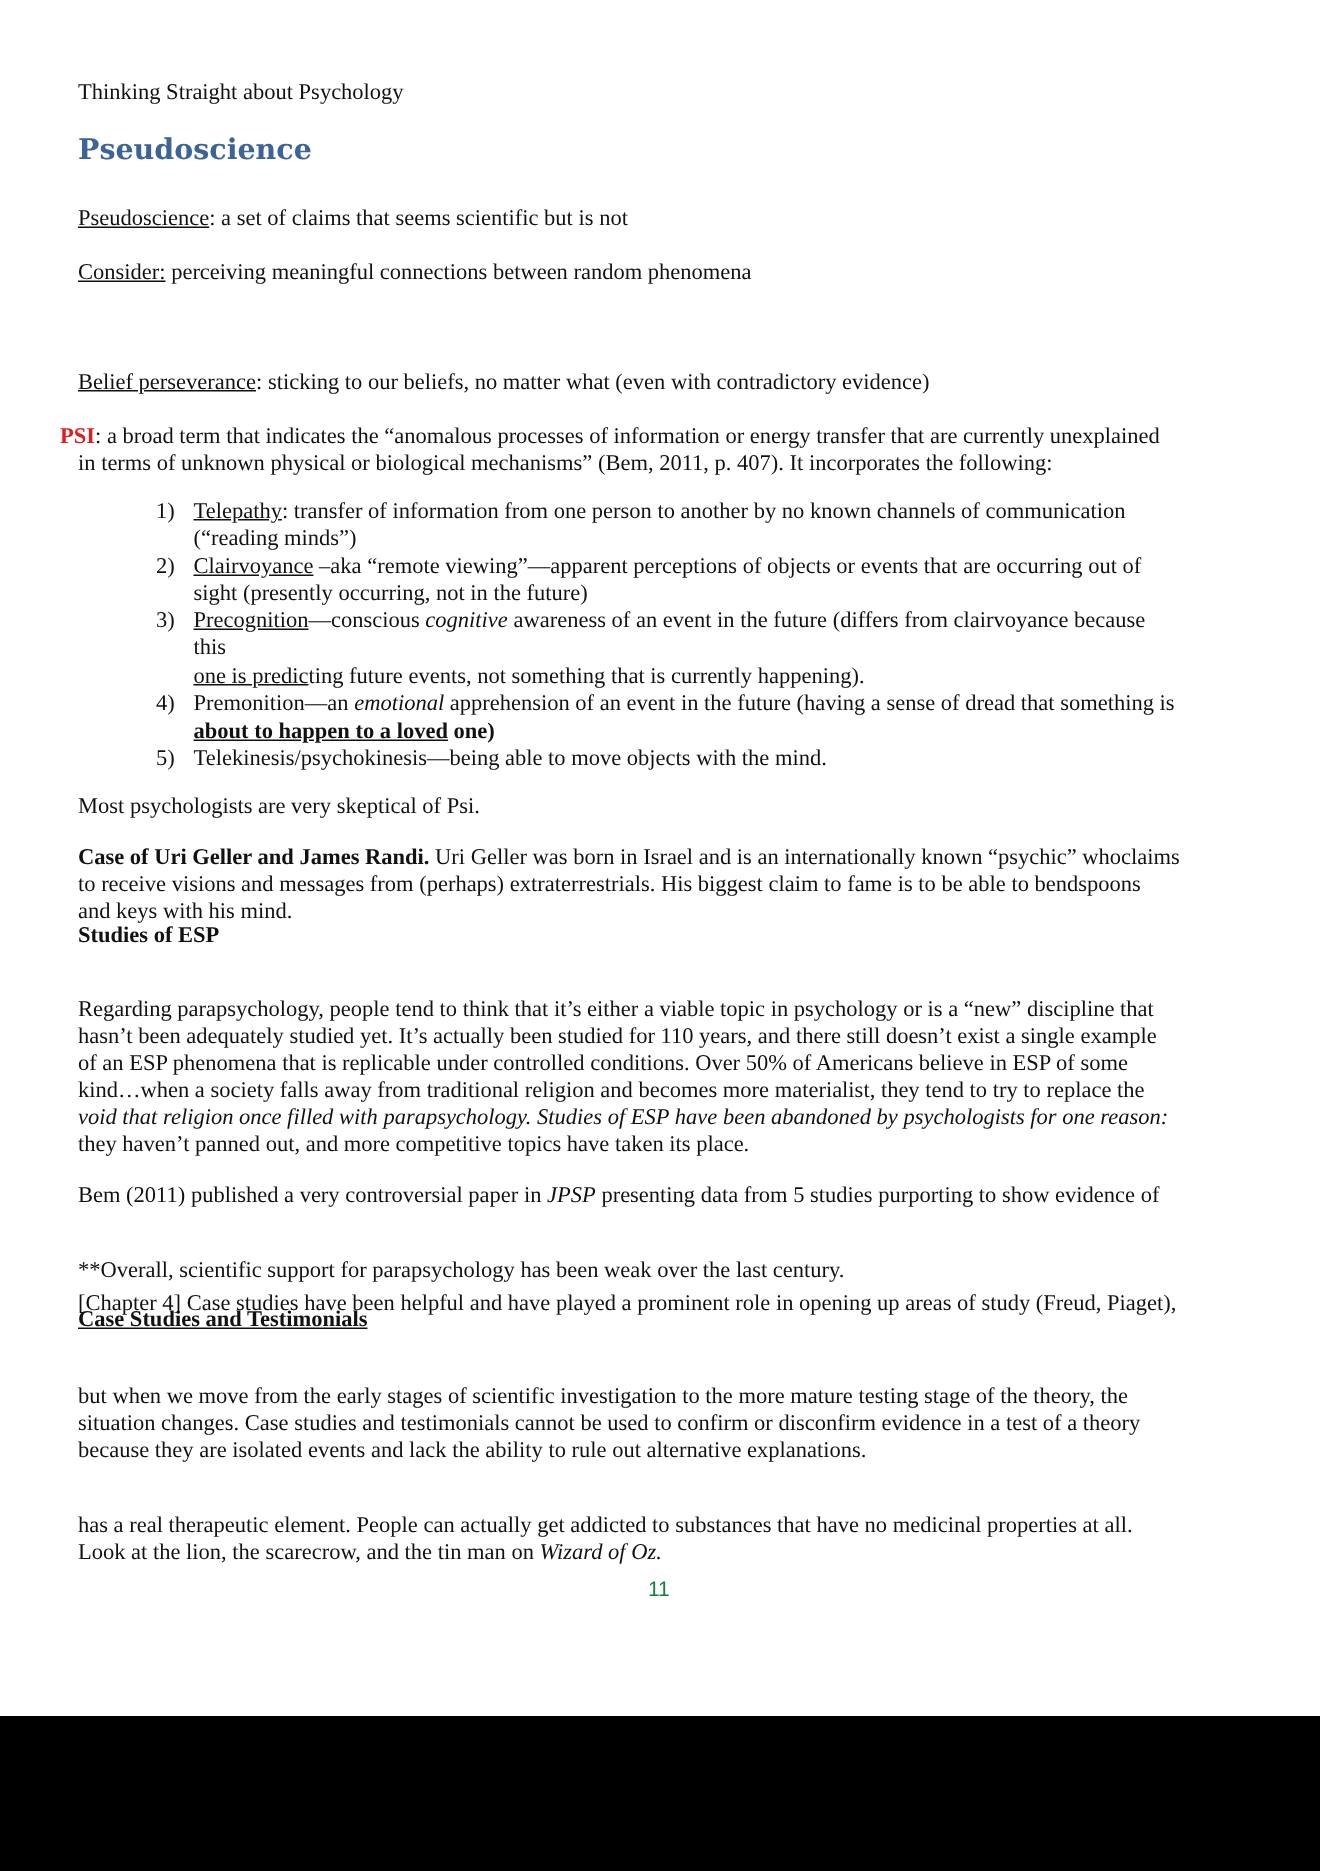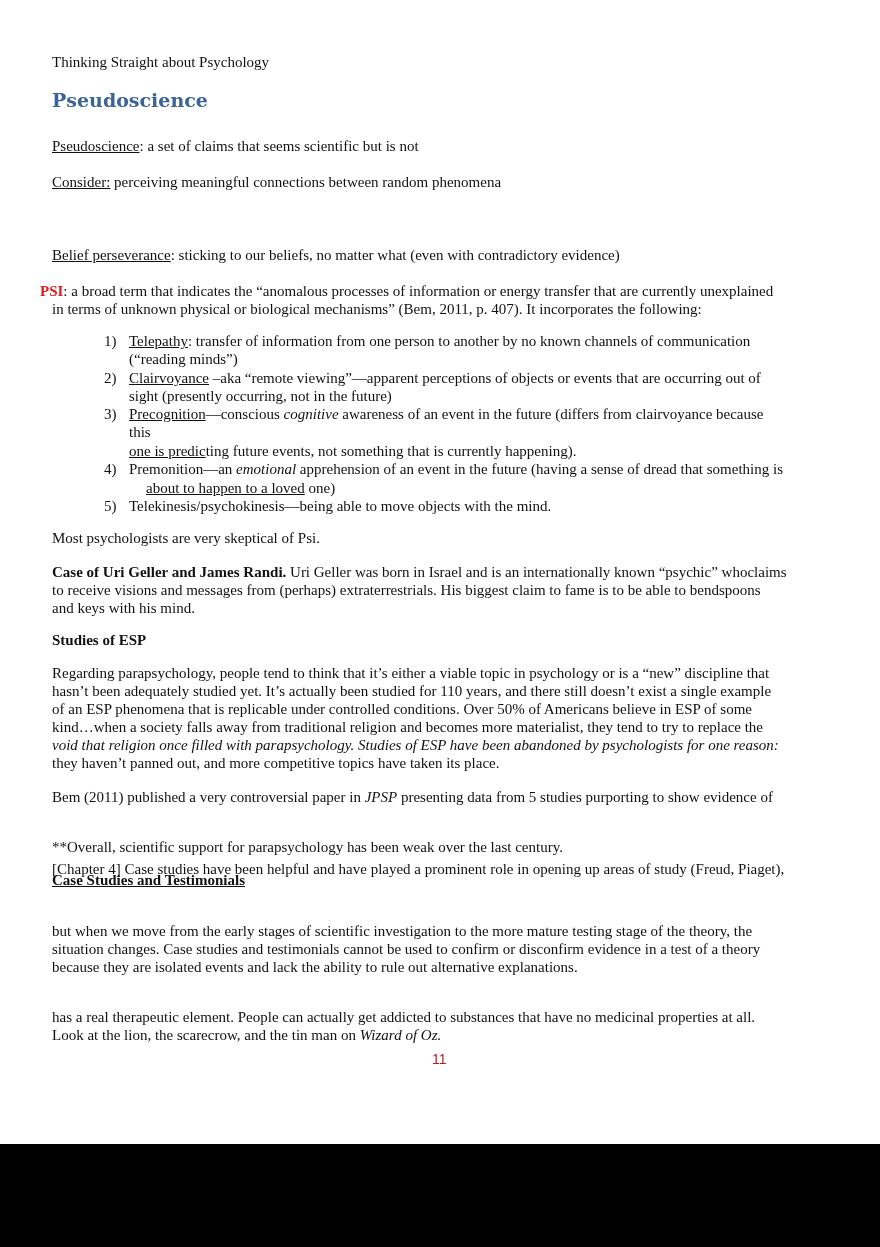--- a/index.html
+++ b/index.html
@@ -5,21 +5,21 @@
   html, body { margin: 0; padding: 0; }
   body { width: 880px; height: 1247px; background: #000; position: relative; overflow: hidden; }
   .page { position: absolute; left: 0; top: 0; width: 880px; height: 1196px; background: #fff; }
   .serif { font-family: "Liberation Serif", "DejaVu Serif", serif; color: #111; }
   .abs { position: absolute; white-space: nowrap; font-size: 15px; line-height: 18px; }
   .u { text-decoration: underline; }
   .b { font-weight: bold; }
   .i { font-style: italic; }
   .red { color: #e21b1b; font-weight: bold; }
   .heading { position: absolute; left: 52px; top: 89px; font-family: "DejaVu Serif", serif; font-weight: bold; font-size: 19px; color: #3c6496; }
-  .pnum { position: absolute; left: 432px; top: 1051px; font-family: "Liberation Sans", sans-serif; font-size: 14px; color: #b91c1c; }
+  .pnum { position: absolute; left: 432px; top: 1051px; font-family: "Liberation Sans", sans-serif; font-size: 14px; color: #15803d; }
   .black-bar { position: absolute; left: 0; top: 1144px; width: 880px; height: 103px; background: #000; }
 </style>
 </head>
 <body>
 
 <div class="page serif">
 
   <div class="abs" style="left:52px;top:53px;">Thinking Straight about Psychology</div>
   <div class="heading">Pseudoscience</div>
 
@@ -38,32 +38,32 @@
   <div class="abs" style="left:129px;top:369px;"><span class="u">Clairvoyance</span><span> –aka “remote viewing”—apparent perceptions of objects or events that are occurring out of</span></div>
   <div class="abs" style="left:129px;top:387px;">sight (presently occurring, not in the future)</div>
 
   <div class="abs" style="left:104px;top:405px;">3)</div>
   <div class="abs" style="left:129px;top:405px;"><span class="u">Precognition</span><span>—conscious </span><span class="i">cognitive</span><span> awareness of an event in the future (differs from clairvoyance because</span></div>
   <div class="abs" style="left:129px;top:423px;">this</div>
   <div class="abs" style="left:129px;top:442px;"><span class="u">one is predic</span><span>ting future events, not something that is currently happening).</span></div>
 
   <div class="abs" style="left:104px;top:460px;">4)</div>
   <div class="abs" style="left:129px;top:460px;"><span>Premonition</span><span>—an </span><span class="i">emotional</span><span> apprehension of an event in the future (having a sense of dread that something is</span></div>
-  <div class="abs" style="left:146px;top:479px;"><span class="u">about to happen to a loved</span><span> one)</span></div>
+  <div class="abs" style="left:129px;top:479px;font-weight:bold;"><span class="u">about to happen to a loved</span><span> one)</span></div>
 
   <div class="abs" style="left:104px;top:497px;">5)</div>
   <div class="abs" style="left:129px;top:497px;">Telekinesis/psychokinesis—being able to move objects with the mind.</div>
 
   <div class="abs" style="left:52px;top:529px;">Most psychologists are very skeptical of Psi.</div>
 
   <div class="abs" style="left:52px;top:563px;"><span class="b">Case of Uri Geller and James Randi.</span><span> Uri Geller was born in Israel and is an internationally known “psychic” whoclaims</span></div>
   <div class="abs" style="left:52px;top:581px;">to receive visions and messages from (perhaps) extraterrestrials.  His biggest claim to fame is to be able to bendspoons</div>
   <div class="abs" style="left:52px;top:599px;">and keys with his mind.</div>
 
-  <div class="abs b" style="left:52px;top:631px;">Studies of ESP</div>
+  <div class="abs b" style="left:52px;top:615px;">Studies of ESP</div>
 
   <div class="abs" style="left:52px;top:664px;">Regarding parapsychology, people tend to think that it’s either a viable topic in psychology or is a “new” discipline that</div>
   <div class="abs" style="left:52px;top:682px;">hasn’t been adequately studied yet.  It’s actually been studied for 110 years, and there still doesn’t exist a single example</div>
   <div class="abs" style="left:52px;top:700px;">of an ESP phenomena that is replicable under controlled conditions. Over 50% of Americans believe in ESP of some</div>
   <div class="abs" style="left:52px;top:718px;">kind…when a society falls away from traditional religion and becomes more materialist, they tend to try to replace the</div>
   <div class="abs" style="left:52px;top:736px;font-style:italic;">void that religion once filled with parapsychology.  Studies of ESP have been abandoned by psychologists for one reason:</div>
   <div class="abs" style="left:52px;top:754px;">they haven’t panned out, and more competitive topics have taken its place.</div>
 
   <div class="abs" style="left:52px;top:788px;"><span>Bem (2011) published a very controversial paper in </span><span class="i">JPSP</span><span> presenting data from 5 studies purporting to show evidence of</span></div>
 

